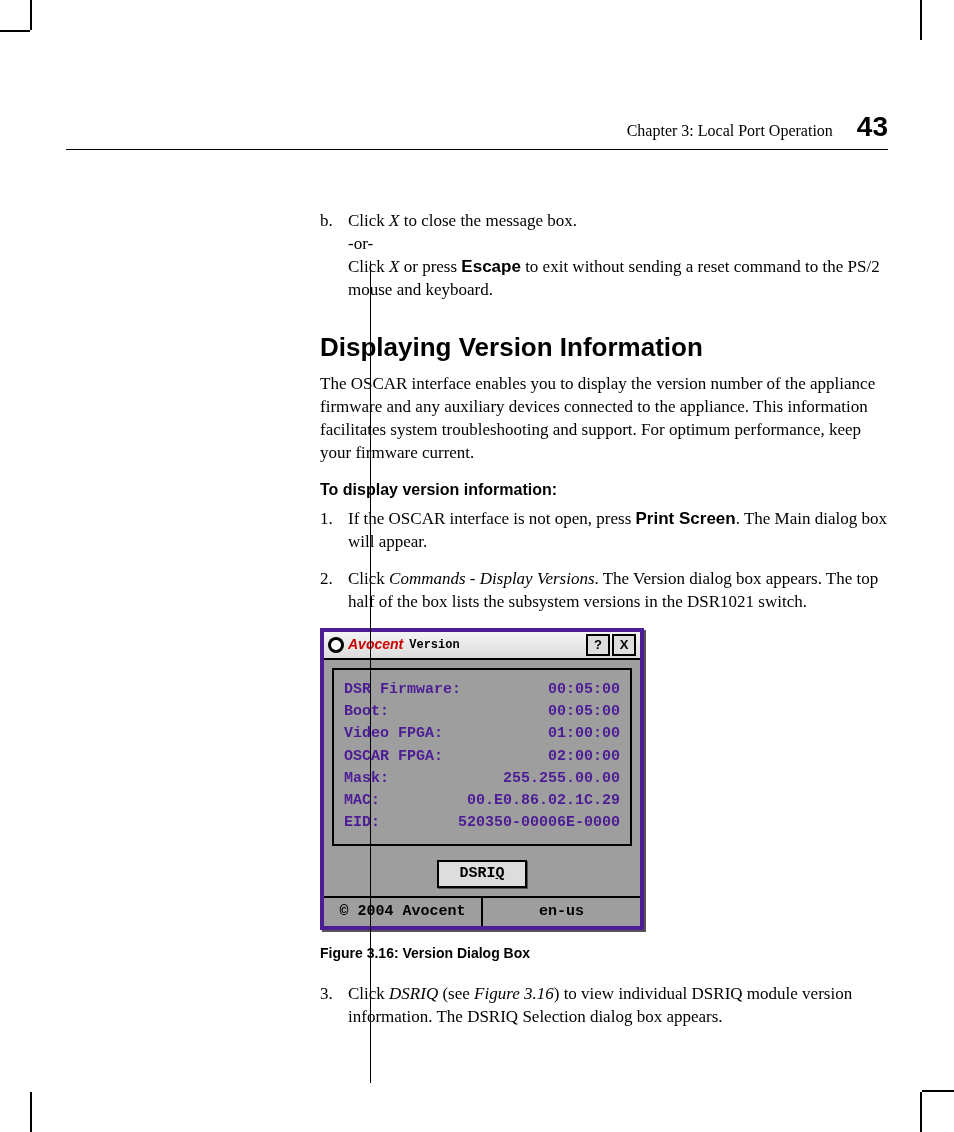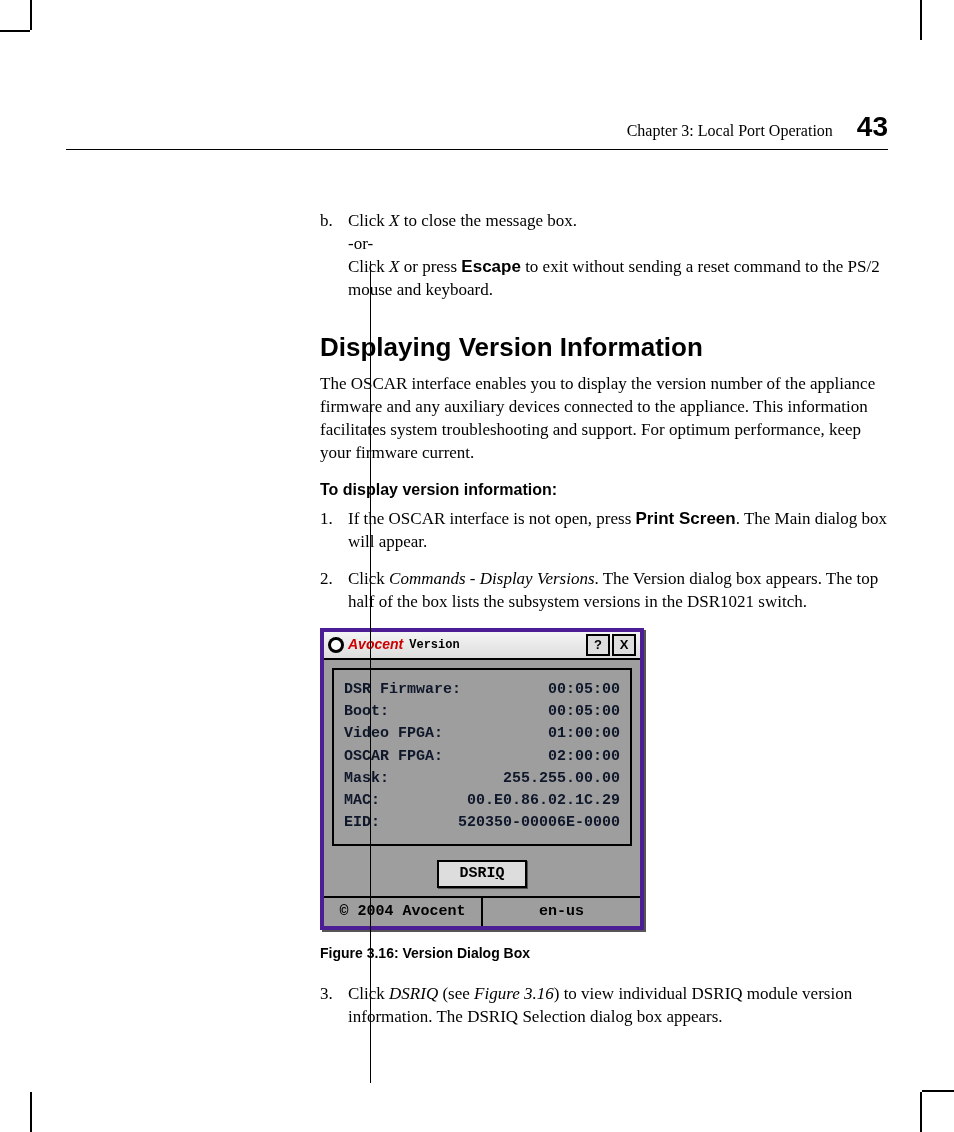--- a/index.html
+++ b/index.html
@@ -29,21 +29,21 @@
   .fig-caption{font-family:Arial,Helvetica,sans-serif;font-weight:bold;font-size:14px;margin:14px 0 20px 0;}
   
   .dialog{width:316px;border:4px solid #4c1d95;background:#9e9e9e;font-family:'Courier New',monospace;font-weight:bold;box-shadow:2px 2px 0 #555;}
   .titlebar{display:flex;align-items:center;background:linear-gradient(#f5f5f5,#dcdcdc);border-bottom:2px solid #000;height:26px;padding:0 4px;}
   .titlebar .logo{width:16px;height:16px;border-radius:50%;background:#000;margin-right:4px;position:relative;}
   .titlebar .logo:after{content:"";position:absolute;left:3px;top:3px;width:10px;height:10px;border-radius:50%;background:#fff;}
   .titlebar .brand{font-family:Arial,Helvetica,sans-serif;font-style:italic;color:#c00;font-weight:bold;font-size:14px;margin-right:6px;}
   .titlebar .ttl{font-size:12px;color:#000;}
   .titlebar .spacer{flex:1;}
   .titlebar .winbtn{width:20px;height:18px;border:2px solid #000;background:#ddd;margin-left:2px;display:flex;align-items:center;justify-content:center;font-family:Arial,Helvetica,sans-serif;font-size:13px;font-weight:bold;line-height:1;cursor:default;}
-  .dlg-inner{border:2px solid #000;margin:8px;background:#9e9e9e;padding:8px 10px;font-size:15px;color:#0f172a;}
+  .dlg-inner{border:2px solid #000;margin:8px;background:#9e9e9e;padding:8px 10px;font-size:15px;color:#4c1d95;}
   .dlg-row{display:flex;justify-content:space-between;margin:2px 0;white-space:pre;}
   .dlg-btnrow{display:flex;justify-content:center;padding:6px 0 8px 0;}
   .dlg-btn{border:2px solid #000;background:#ddd;padding:2px 20px;font-family:'Courier New',monospace;font-weight:bold;font-size:15px;box-shadow:1px 1px 0 #555;}
   .dlg-btn .ul{text-decoration:underline;}
   .dlg-footer{display:flex;border-top:2px solid #000;}
   .dlg-footer .cell{flex:1;text-align:center;padding:4px 0;font-family:'Courier New',monospace;font-weight:bold;font-size:15px;}
   .dlg-footer .cell+.cell{border-left:2px solid #000;}
   .vbar{position:absolute;left:304px;top:150px;width:1px;height:822px;background:#000;}
 </style>
 </head>

